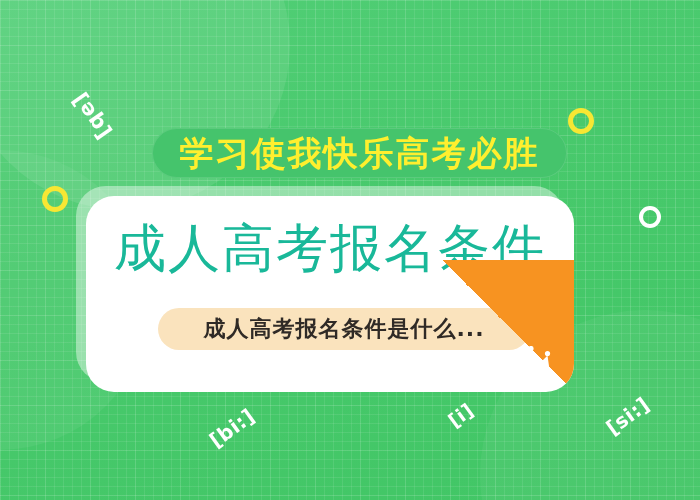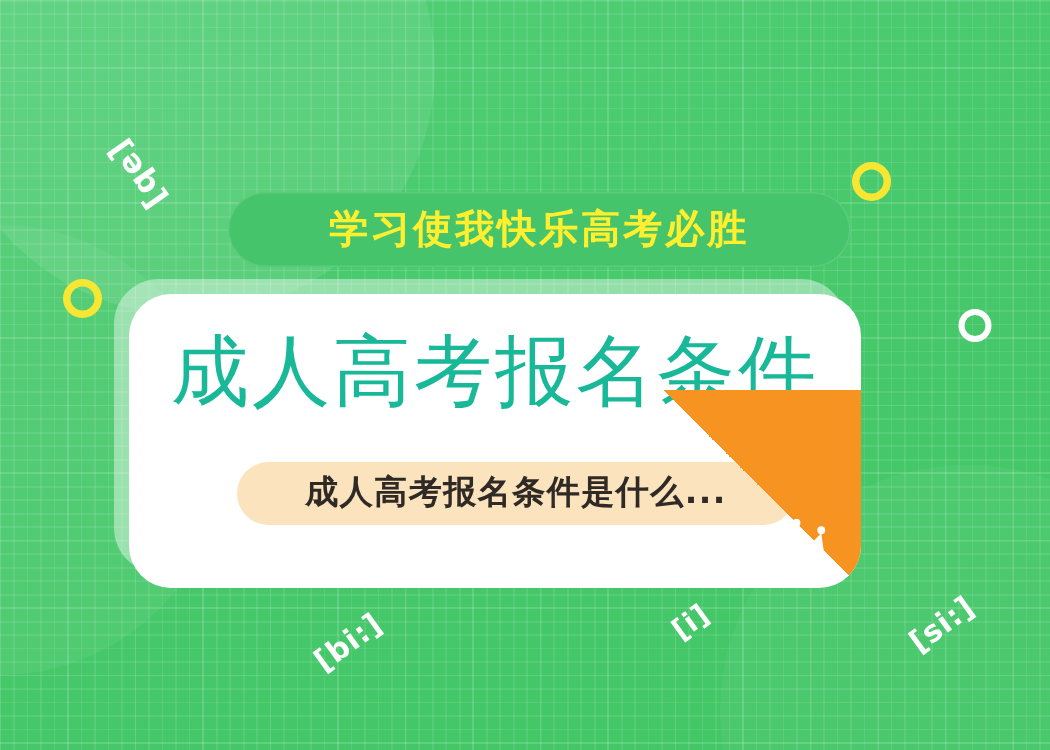--- a/index.html
+++ b/index.html
@@ -115,21 +115,21 @@
     height: 50px;
     border-radius: 25px;
     background: #45c46c;
     box-shadow: inset 0 0 0 1px rgba(255,255,255,0.12);
     display: flex;
     align-items: center;
     justify-content: center;
   }
   .top-banner-text {
     color: #ffef2e;
-    font-size: 26px;
+    font-size: 34px;
     font-weight: 700;
     letter-spacing: 2px;
     line-height: 1;
   }
 
   
   .card-glow {
     position: absolute;
     left: 76px;
     top: 186px;

